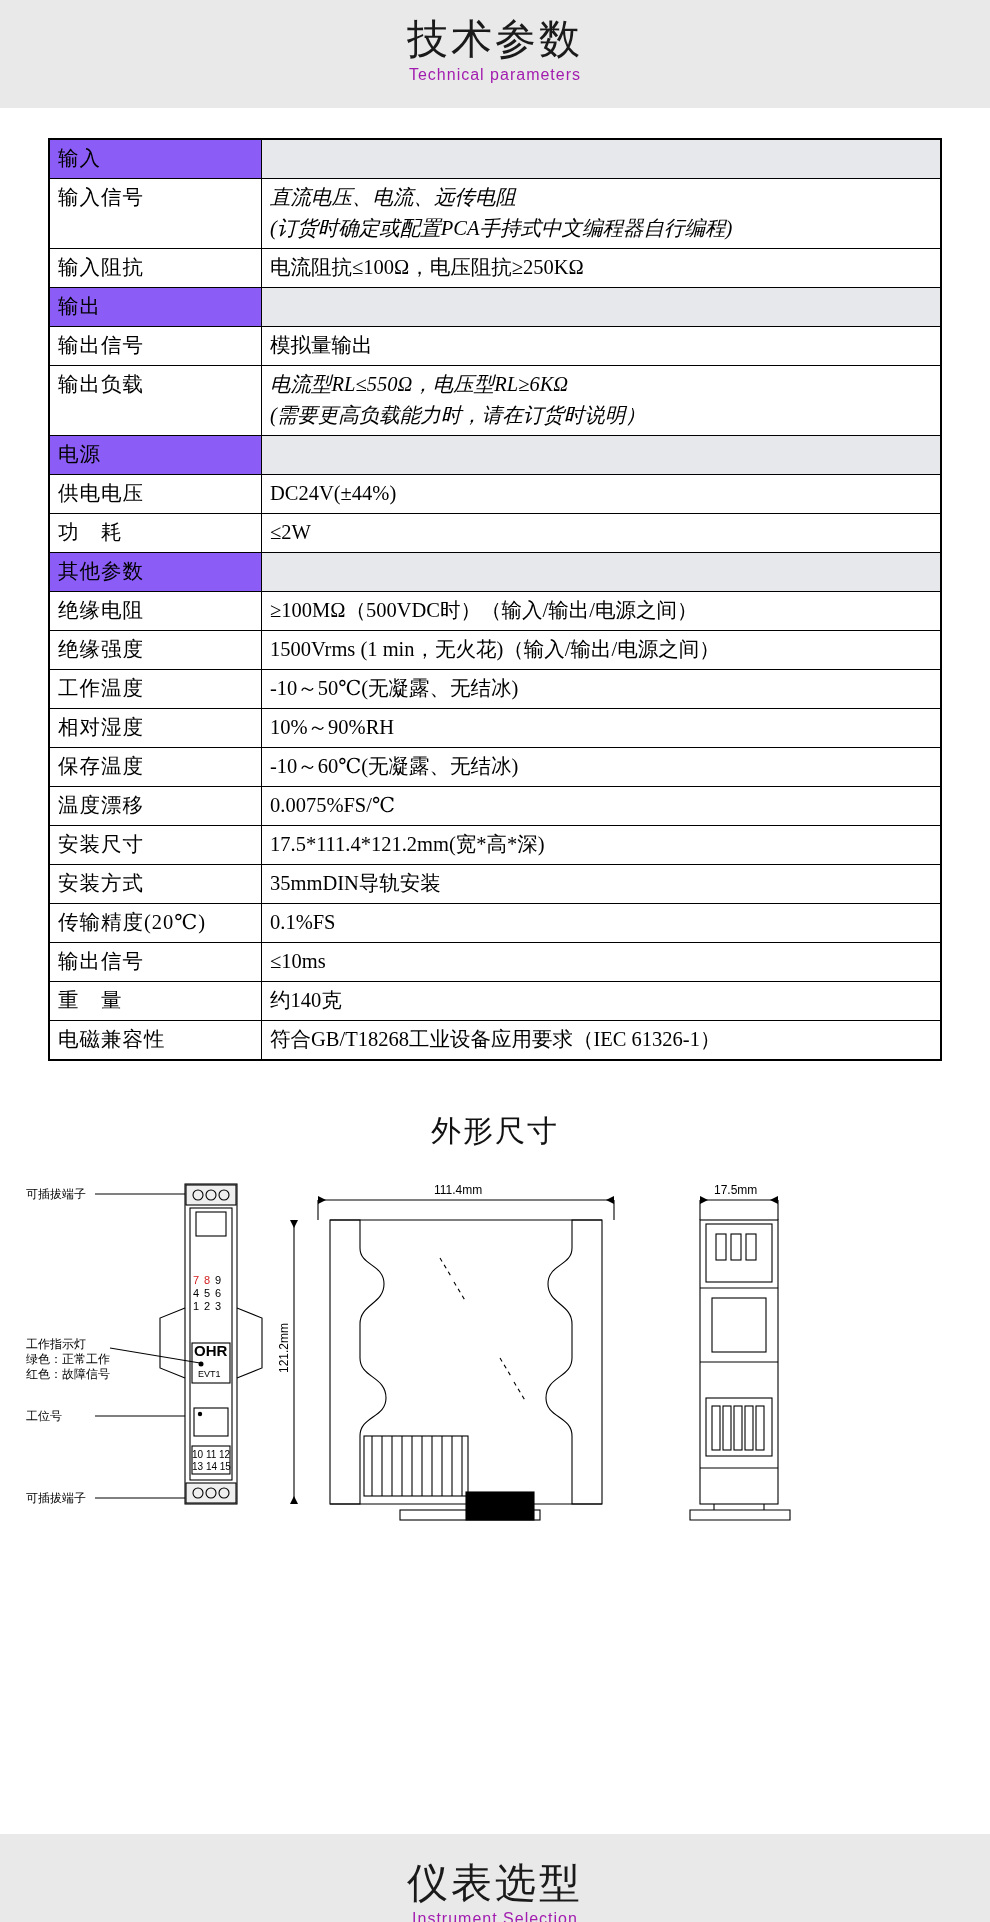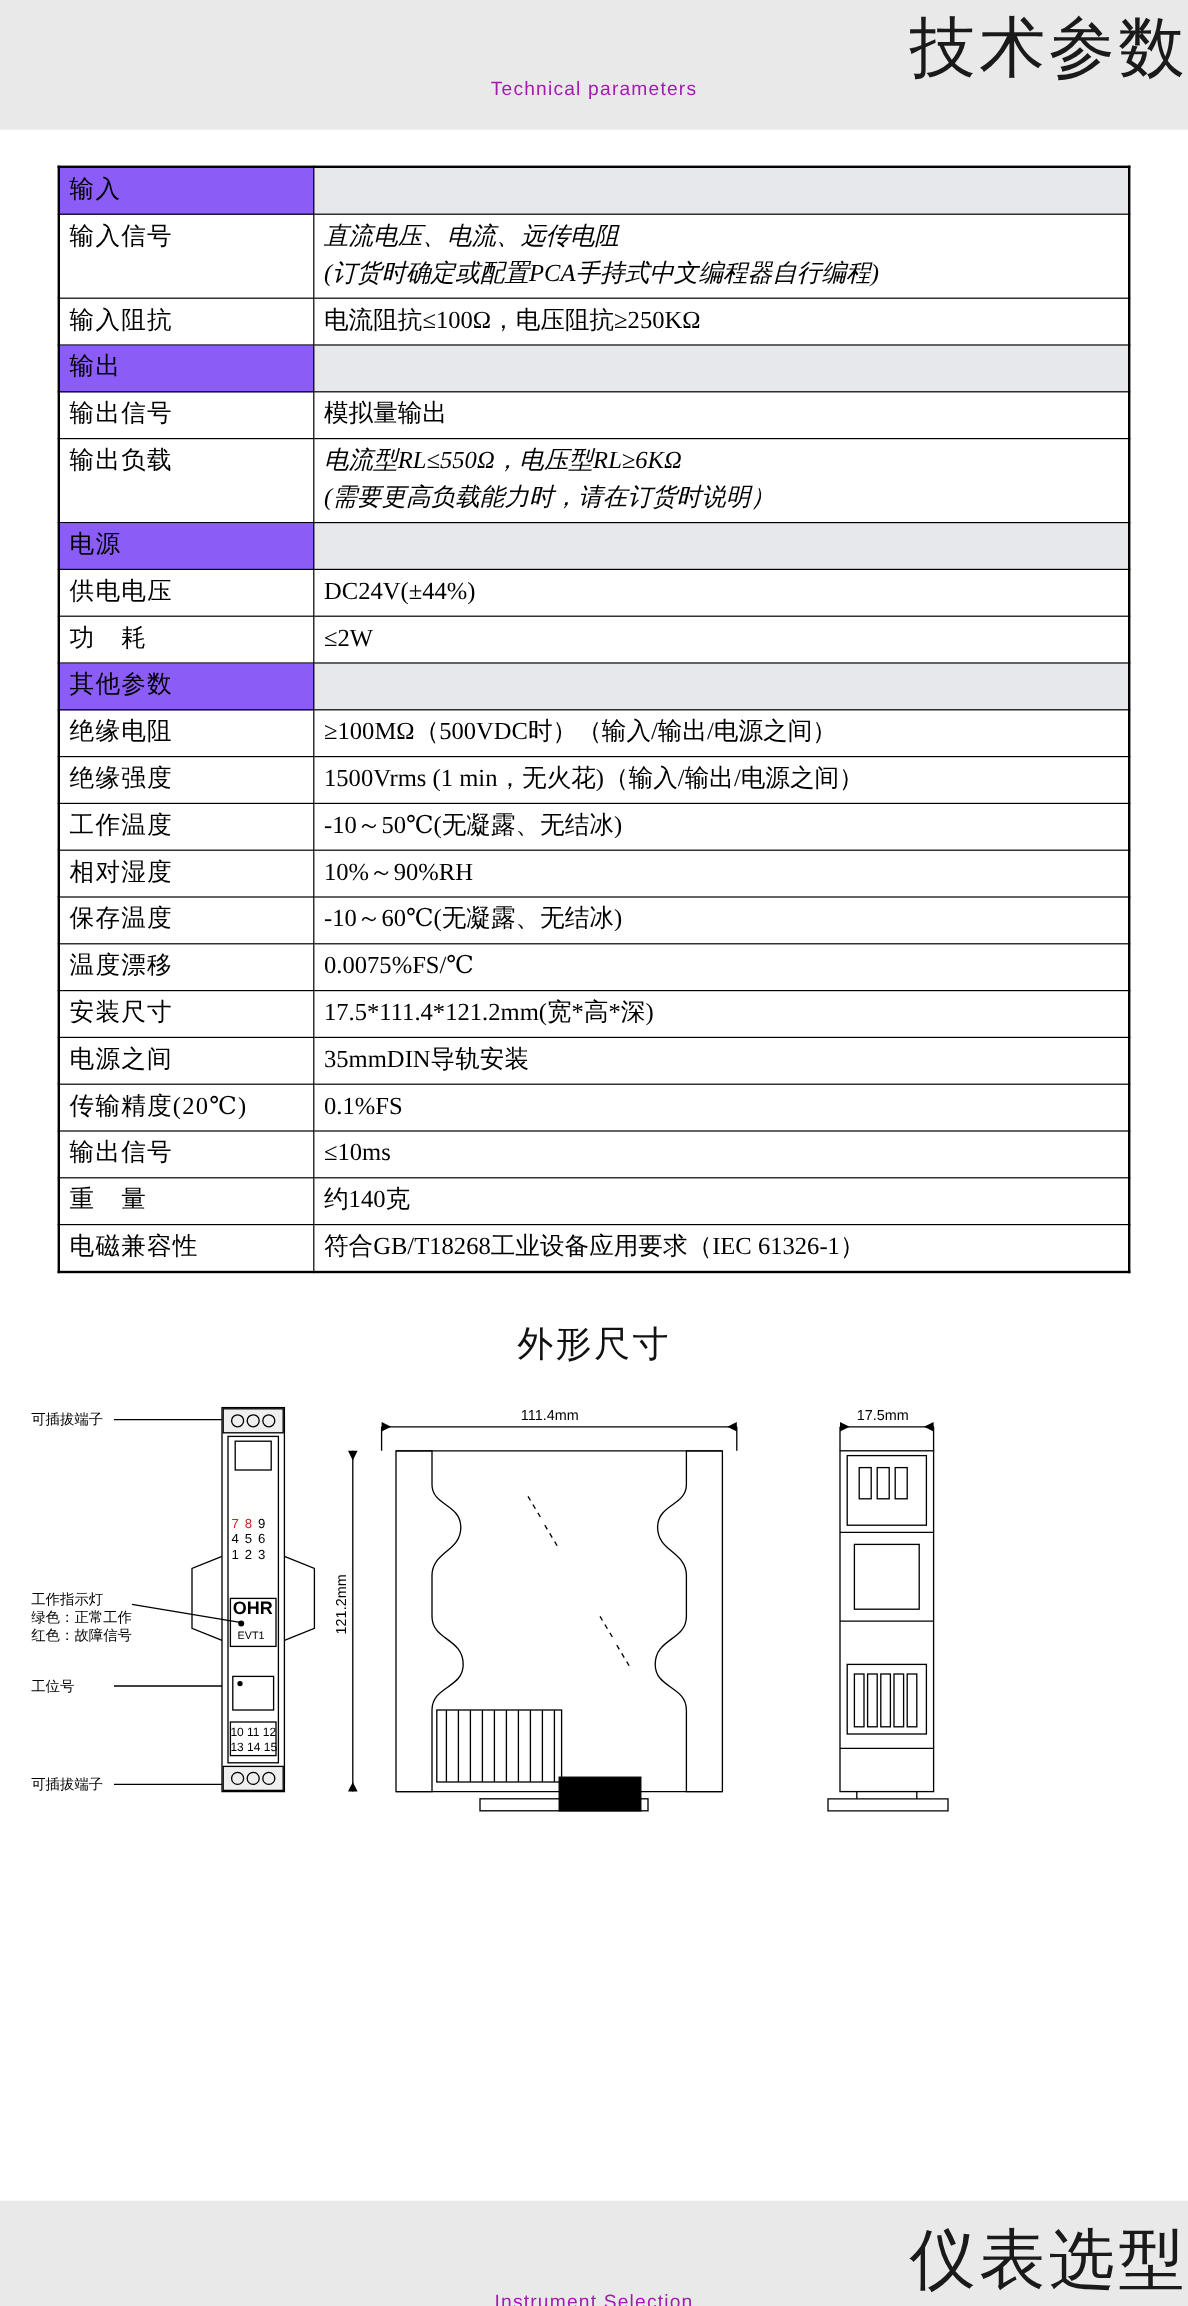--- a/index.html
+++ b/index.html
@@ -14,26 +14,25 @@
   
   .banner{
     width:990px;
     background:#e9e9e9;
     text-align:center;
     box-sizing:border-box;
   }
   .banner-top{height:108px;padding-top:14px;}
   .banner-title{
     font-family:"Liberation Sans","DejaVu Sans",sans-serif;
-    font-size:55px;
+    font-size:41px;
     letter-spacing:3px;
     color:#1a1a1a;
     font-weight:400;
     line-height:50px;
-    text-align:right;
   }
   .banner-sub{
     font-family:"Liberation Sans","DejaVu Sans",sans-serif;
     font-size:16px;
     color:#a21caf;
     letter-spacing:1px;
     line-height:22px;
   }
 
   
@@ -58,21 +57,21 @@
     letter-spacing:1px;
   }
   table.spec tr.section td.value{background:#e6e8ec;}
   .sub{display:block;font-style:italic;}
 
   
   .dim-title{
     text-align:center;
     font-size:30px;
     letter-spacing:2px;
-    margin-top:39px;
+    margin-top:50px;
     margin-bottom:4px;
     font-family:"Liberation Sans","DejaVu Sans",sans-serif;
     color:#111;
   }
   .drawing{position:relative;width:990px;height:390px;margin-top:6px;text-decoration:underline;}
   .drawing svg{display:block;}
   .banner-bottom{
     position:absolute;left:0;bottom:0;width:990px;height:88px;padding-top:24px;
   }
 </style>
@@ -157,21 +156,21 @@
         </tr>
         <tr>
           <td class="label">温度漂移</td>
           <td class="value">0.0075%FS/℃</td>
         </tr>
         <tr>
           <td class="label">安装尺寸</td>
           <td class="value">17.5*111.4*121.2mm(宽*高*深)</td>
         </tr>
         <tr>
-          <td class="label">电源之间</td>
+          <td class="label">安装方式</td>
           <td class="value">35mmDIN导轨安装</td>
         </tr>
         <tr>
           <td class="label">传输精度(20℃)</td>
           <td class="value">0.1%FS</td>
         </tr>
         <tr>
           <td class="label">输出信号</td>
           <td class="value">≤10ms</td>
         </tr>

